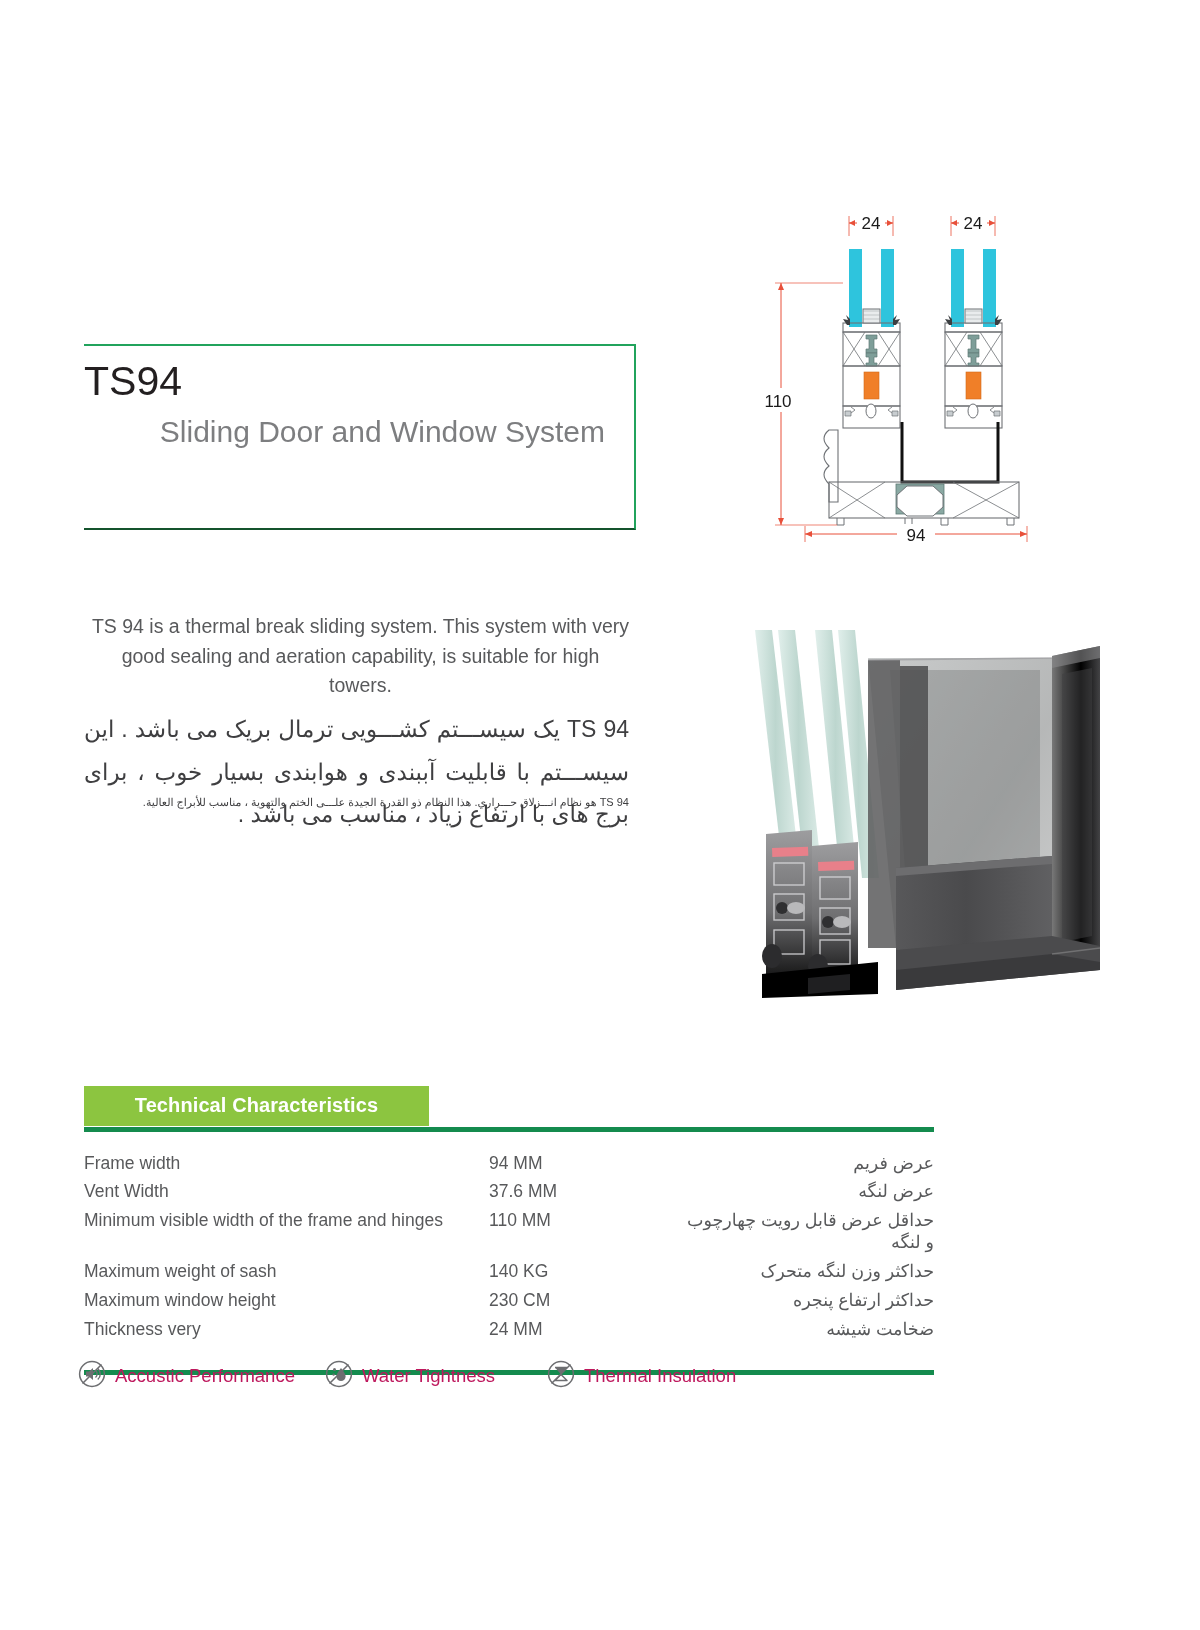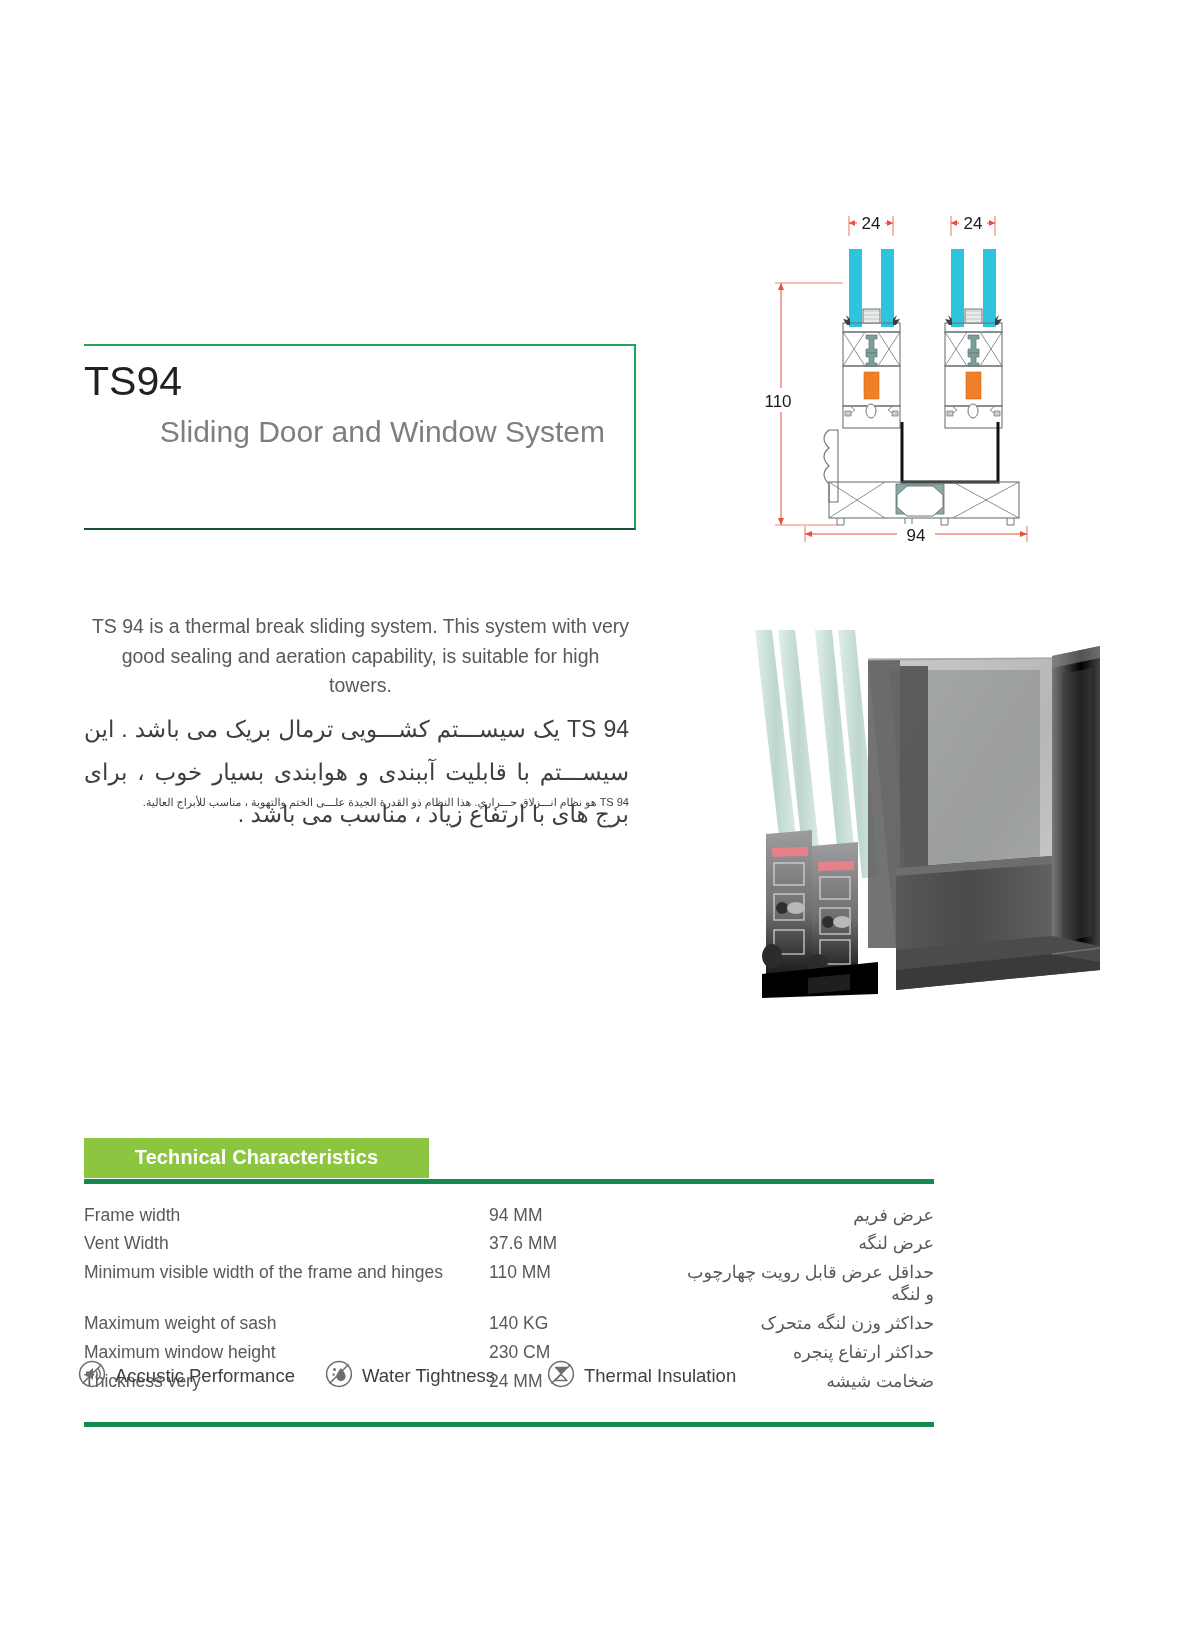--- a/index.html
+++ b/index.html
@@ -103,21 +103,21 @@
     top: 618px;
     width: 425px;
     height: 382px;
   }
   #render-svg { display: block; }
 
   
   #tech-section {
     position: absolute;
     left: 84px;
-    top: 1138px;
+    top: 1086px;
     width: 850px;
   }
   #tech-badge {
     display: inline-block;
     background: #8cc540;
     color: #ffffff;
     font-size: 20px;
     font-weight: bold;
     padding: 8px 0 9px 0;
     width: 345px;
@@ -163,21 +163,21 @@
     align-items: center;
   }
   .feature-item {
     display: flex;
     align-items: center;
     margin-right: 32px;
   }
   .feature-icon { flex: 0 0 auto; margin-right: 9px; display: block; }
   .feature-label {
     font-size: 18.5px;
-    color: #404040;
+    color: #be185d;
     white-space: nowrap;
   }
   .fi-1 { width: 215px; }
   .fi-2 { width: 190px; }
 </style>
 </head>
 <body>
 
 <div id="title-block">
   <div id="product-code">TS94</div>

